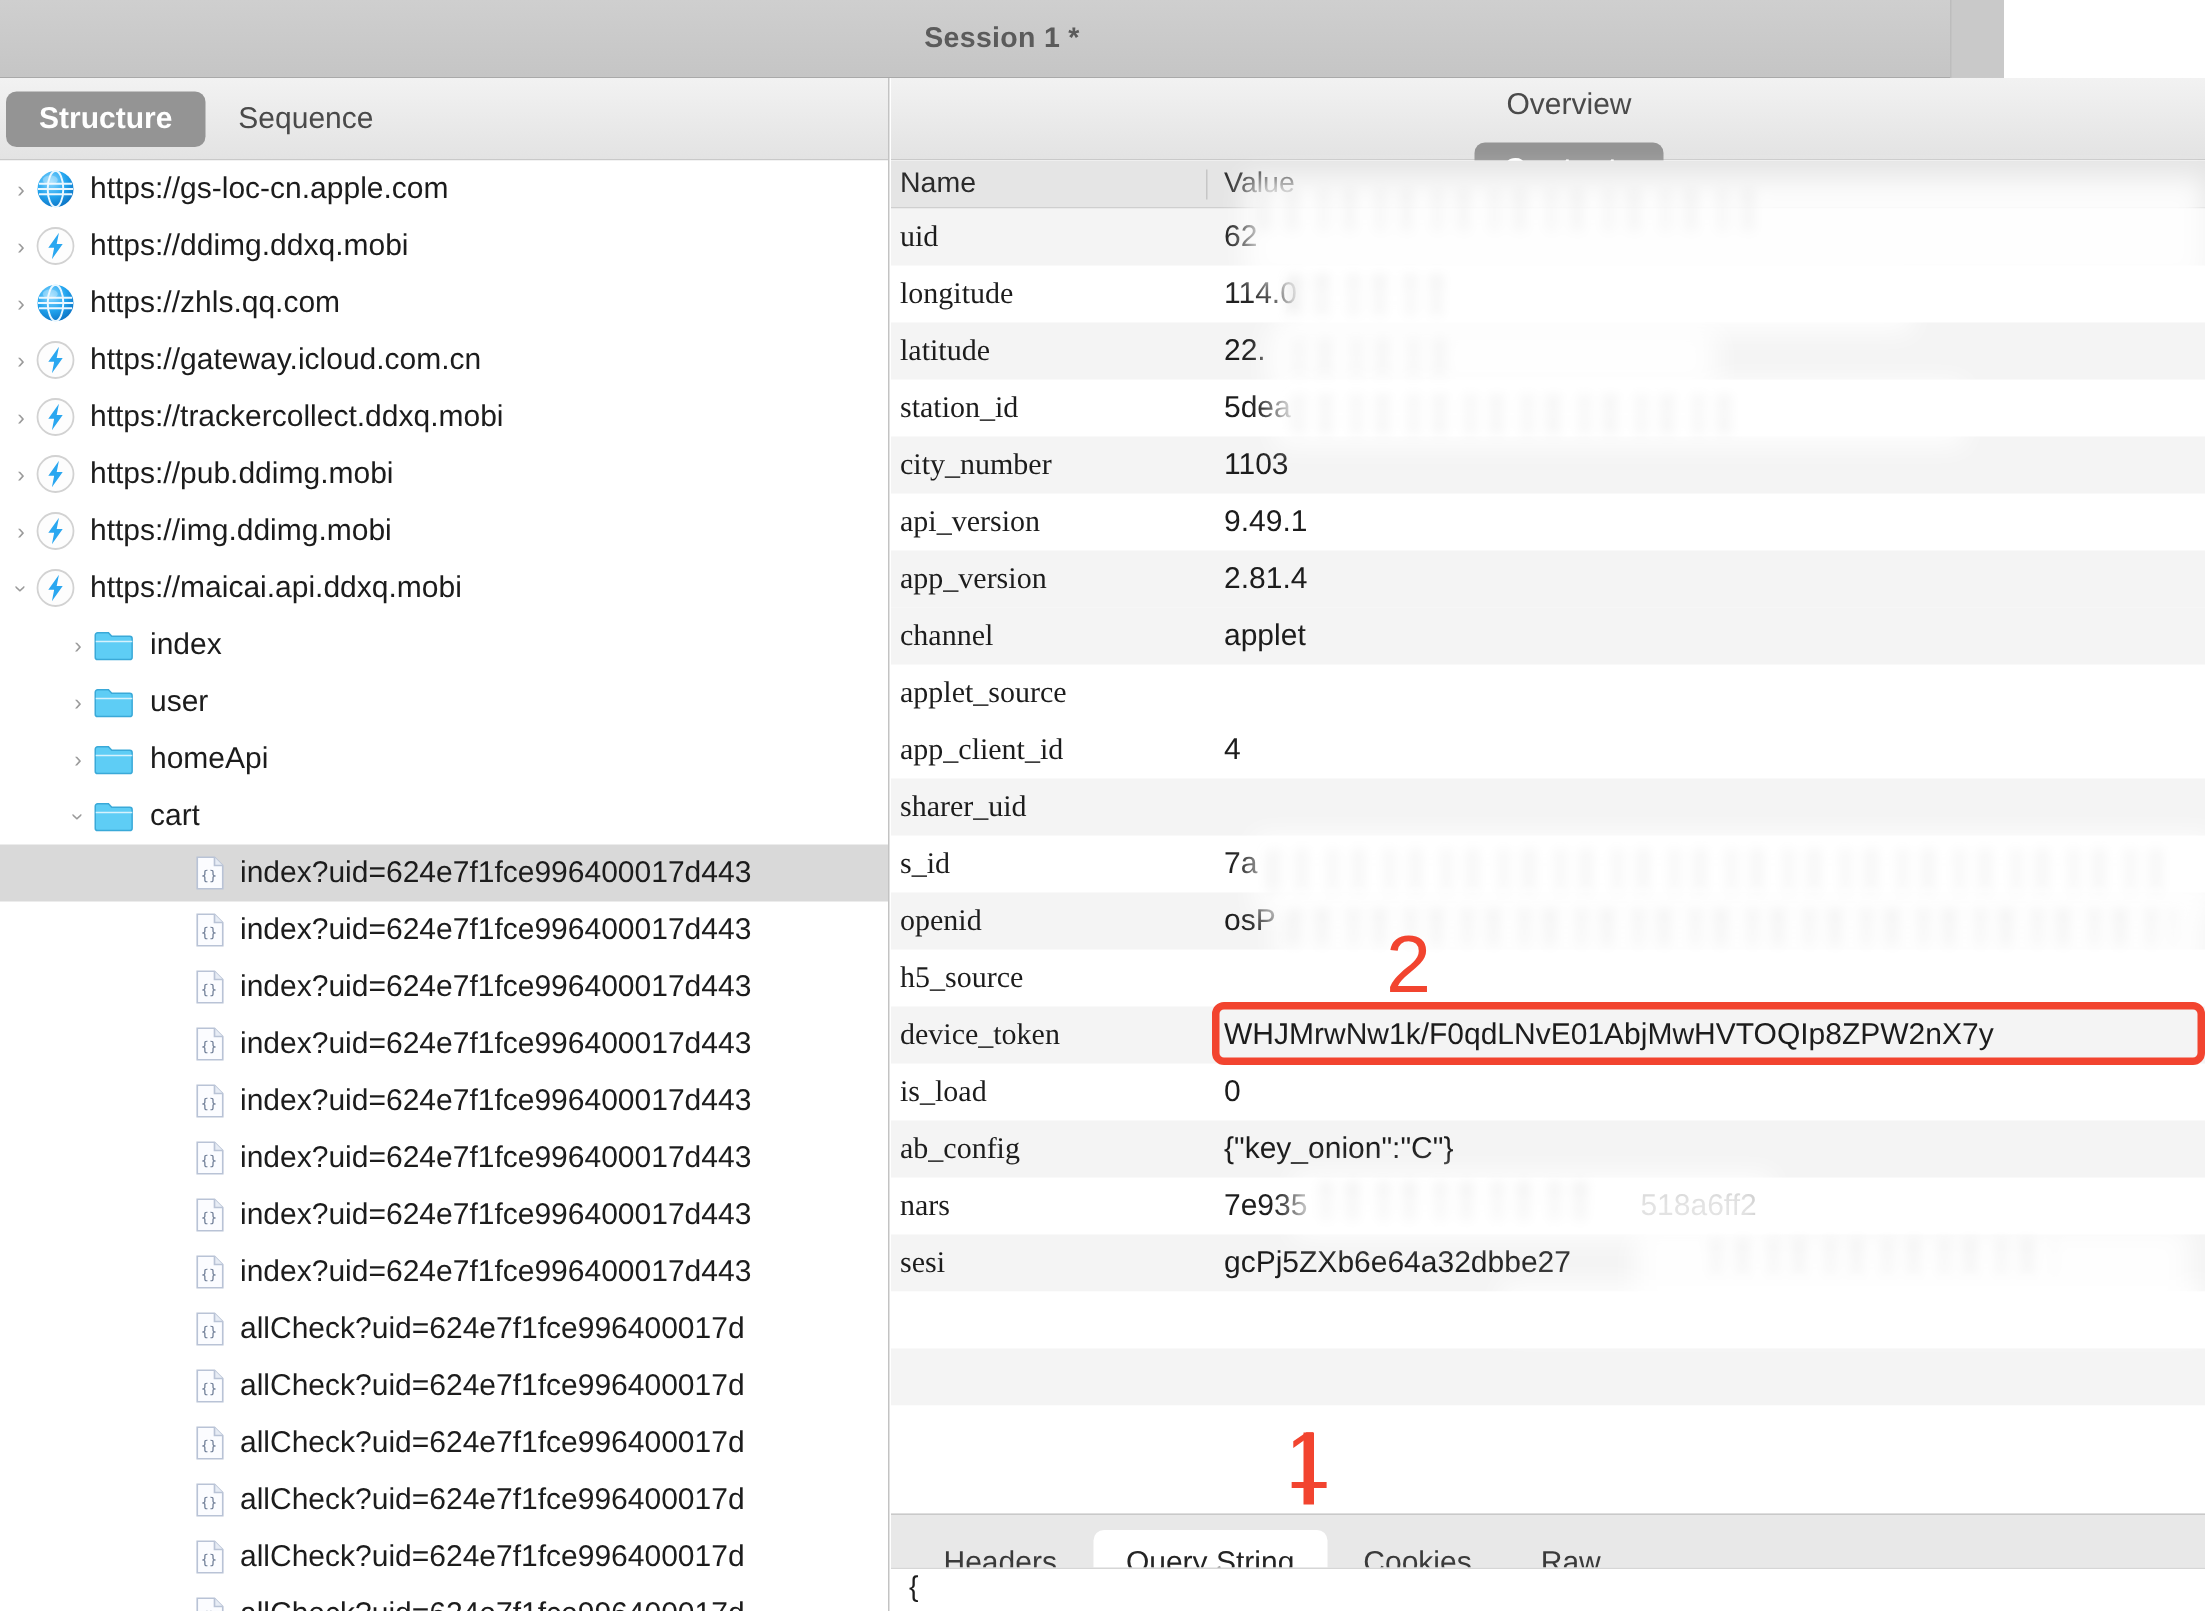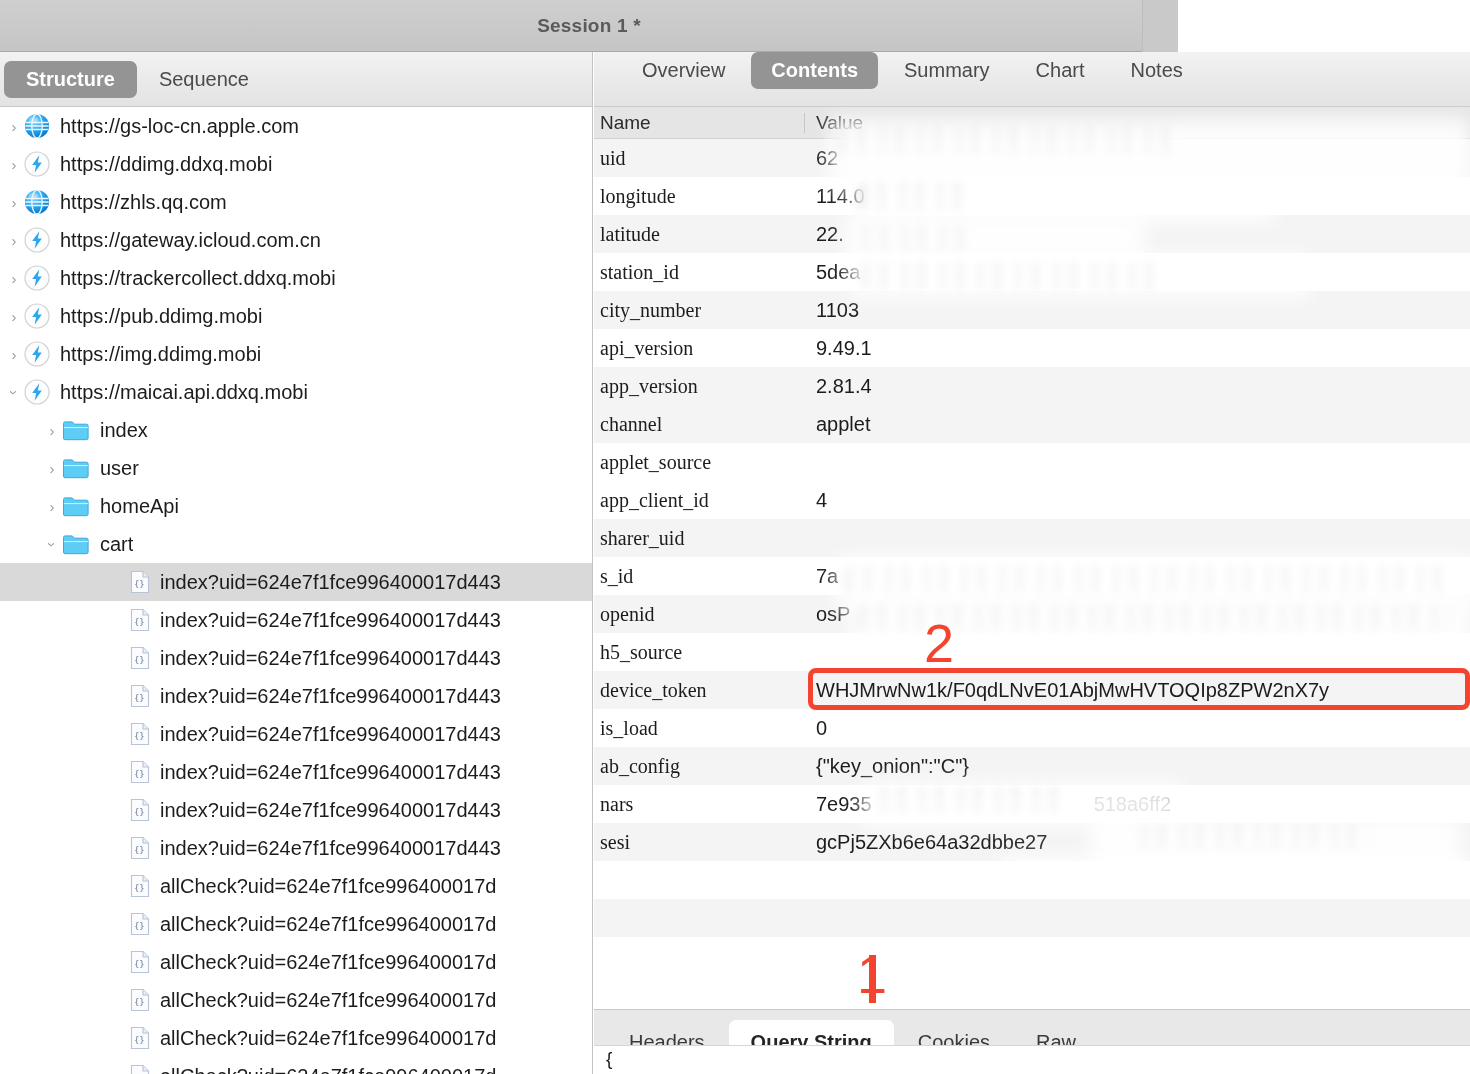--- a/index.html
+++ b/index.html
@@ -16,21 +16,21 @@
     position: relative;
     width: 1470px;
     height: 1074px;
     overflow: hidden;
   }
 
   
   .titlebar {
     position: absolute;
     left: 0; top: 0;
-    width: 1178px; height: 52px;
+    width: 1336px; height: 52px;
     background: linear-gradient(to bottom, #cfcfcf 0%, #c5c5c5 100%);
     border-bottom: 1px solid #a9a9a9;
     display: flex;
     align-items: center;
     justify-content: center;
   }
   .titlebar .title {
     font-size: 19px;
     font-weight: bold;
     color: #5b5b5b;
@@ -127,23 +127,24 @@
     width: 876px;
     height: 1022px;
     background: #ffffff;
     overflow: hidden;
   }
   .right-toolbar {
     height: 55px;
     background: linear-gradient(to bottom, #f2f2f2 0%, #e3e3e3 100%);
     border-bottom: 1px solid #c9c9c9;
     display: flex;
-    align-items: flex-start;
+    align-items: center;
     padding-left: 28px;
     gap: 6px;
+    flex-direction: column;
   }
   .rtab {
     font-size: 20px;
     color: #4a4a4a;
     padding: 7px 20px;
     border-radius: 7px;
     white-space: nowrap;
   }
   .rtab.active {
     background: #949494;
@@ -199,21 +200,21 @@
   }
   .btab {
     font-size: 20px;
     color: #3a3a3a;
     padding: 11px 22px;
     border-radius: 7px;
     white-space: nowrap;
   }
   .btab.active {
     background: #ffffff;
-    font-weight: bold;
+    font-weight: normal;
     color: #242424;
   }
   .bottom-strip {
     position: absolute;
     left: 0; bottom: 0;
     width: 876px;
     height: 29px;
     background: #ffffff;
     border-top: 1px solid #d6d6d6;
   }

